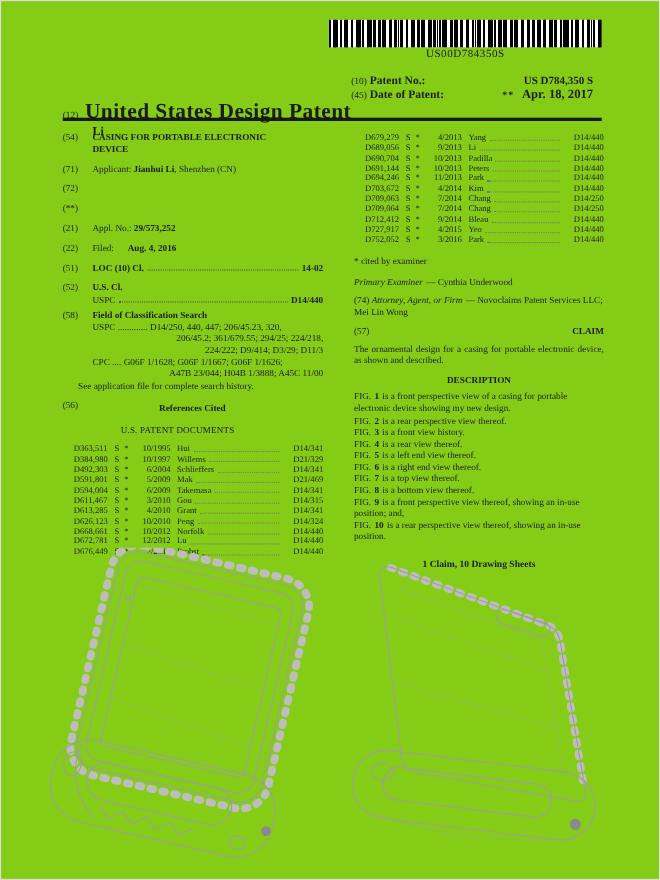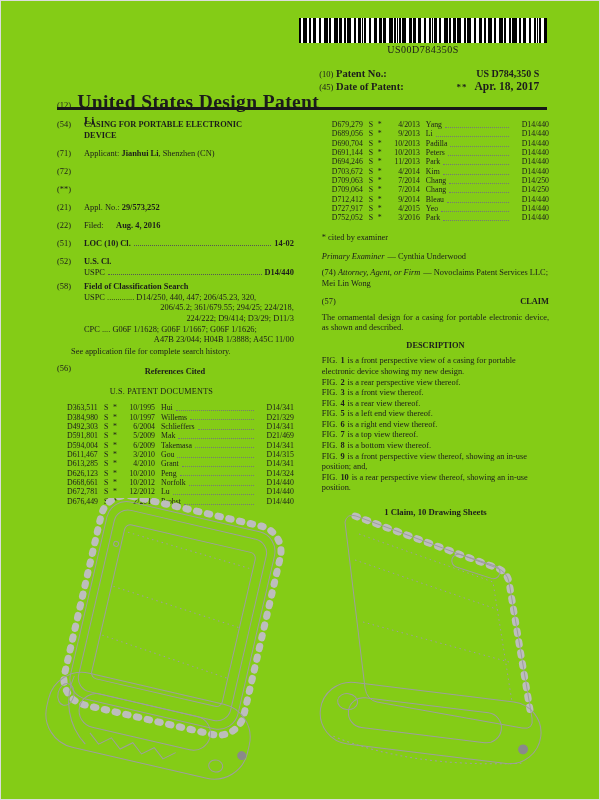--- a/index.html
+++ b/index.html
@@ -381,21 +381,21 @@
       <div class="desc-head">DESCRIPTION</div>
       <div class="figs">
 
       <div class="fig-line">
           <span class="fig-prefix">FIG.</span><b class="fig-num">1</b><span class="fig-text">is a front perspective view of a casing for portable electronic device showing my new design.</span>
         </div>
           <div class="fig-line">
           <span class="fig-prefix">FIG.</span><b class="fig-num">2</b><span class="fig-text">is a rear perspective view thereof.</span>
         </div>
           <div class="fig-line">
-          <span class="fig-prefix">FIG.</span><b class="fig-num">3</b><span class="fig-text">is a front view thereof.</span>
+          <span class="fig-prefix">FIG.</span><b class="fig-num">3</b><span class="fig-text">is a front view history.</span>
         </div>
           <div class="fig-line">
           <span class="fig-prefix">FIG.</span><b class="fig-num">4</b><span class="fig-text">is a rear view thereof.</span>
         </div>
           <div class="fig-line">
           <span class="fig-prefix">FIG.</span><b class="fig-num">5</b><span class="fig-text">is a left end view thereof.</span>
         </div>
           <div class="fig-line">
           <span class="fig-prefix">FIG.</span><b class="fig-num">6</b><span class="fig-text">is a right end view thereof.</span>
         </div>

